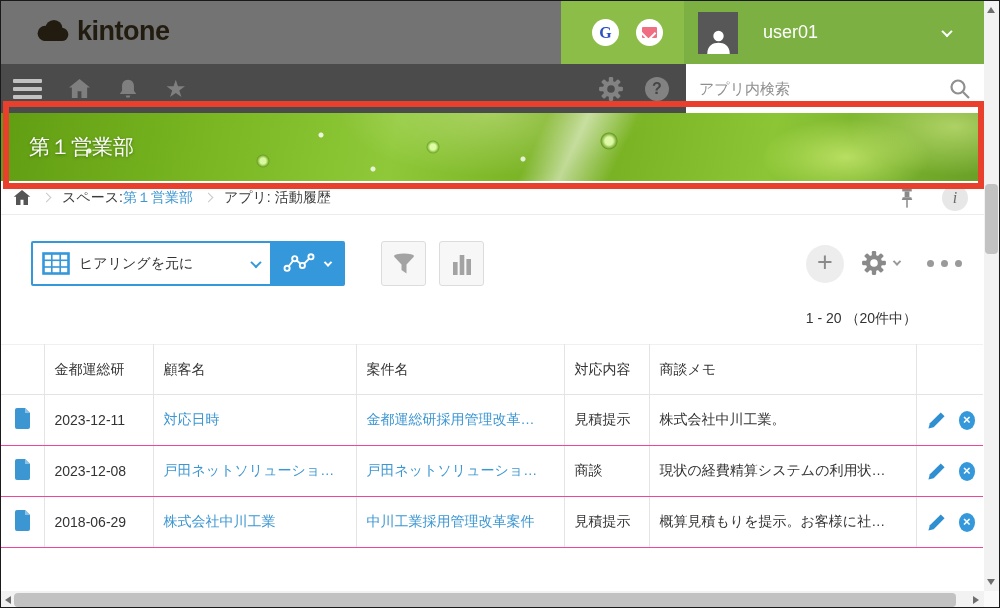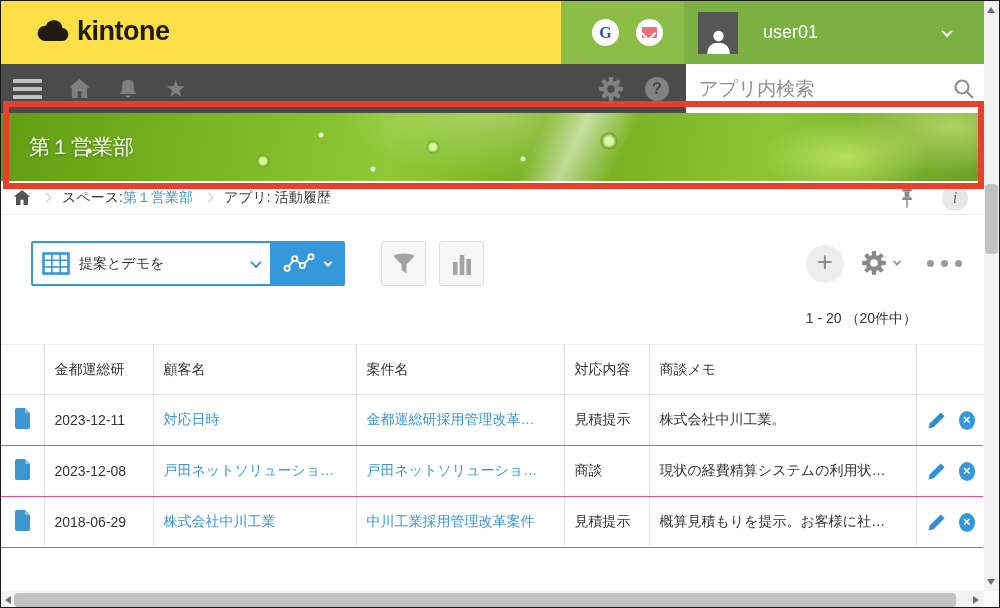--- a/index.html
+++ b/index.html
@@ -1,20 +1,20 @@
 <!DOCTYPE html>
 <html><head>
 <meta charset="utf-8">
 <style>
   * { margin:0; padding:0; box-sizing:border-box; }
   body { font-family:"Liberation Sans","DejaVu Sans",sans-serif; background:#fff; }
   .screen { position:relative; width:1000px; height:608px; background:#fff; border:1px solid #1a1a1a; overflow:hidden; }
 
   
-  .topbar { position:absolute; left:0; top:0; width:983px; height:63px; background:#fde047; }
+  .topbar { position:absolute; left:0; top:0; width:983px; height:63px; background:#737373; }
   .logo { position:absolute; left:33px; top:15px; display:flex; align-items:center; gap:7px; }
   .logo-text { font-size:27px; font-weight:bold; color:#221c10; letter-spacing:-0.5px; }
   .top-mid { position:absolute; left:560px; top:0; width:133px; height:63px; background:#8cbd48; display:flex; align-items:center; justify-content:center; gap:17px; }
   .circle-ic { width:27px; height:27px; border-radius:50%; background:#fff; display:flex; align-items:center; justify-content:center; cursor:pointer; }
   .g-glyph { color:#2c51c5; font-weight:bold; font-size:16px; font-family:"Liberation Serif","DejaVu Serif",serif; }
   .mail-glyph { width:15px; height:11px; background:#ef6e82; border-radius:1px; position:relative; }
   .mail-glyph::after { content:""; position:absolute; left:1px; top:1px; width:9px; height:9px; border:2px solid #fff; border-top:none; border-left:none; transform:rotate(45deg); margin-left:0; }
   .user-block { position:absolute; left:683px; top:0; width:301px; height:63px; background:#7db042; display:flex; align-items:center; }
   .avatar { width:40px; height:42px; background:#575757; margin-left:14px; display:flex; align-items:flex-end; justify-content:center; overflow:hidden; }
   .user-name { color:#fff; font-size:18px; margin-left:25px; }
@@ -22,21 +22,21 @@
 
   
   .navbar { position:absolute; left:0; top:63px; width:983px; height:49px; background:#4b4b4b; }
   .nav-left { position:absolute; left:12px; top:0; height:49px; display:flex; align-items:center; gap:26px; }
   .hamburger { display:flex; flex-direction:column; gap:4px; cursor:pointer; }
   .hamburger div { width:29px; height:4px; background:#c2c2c2; border-radius:1px; }
   .star-glyph { font-size:24px; color:#7f7f7f; line-height:1; cursor:pointer; }
   .nav-gear { position:absolute; left:597px; top:12px; cursor:pointer; }
   .nav-help { position:absolute; left:644px; top:13px; width:24px; height:24px; border-radius:50%; background:#828282; color:#454545; font-weight:bold; font-size:16px; text-align:center; line-height:24px; cursor:pointer; }
   .search-box { position:absolute; left:685px; top:0; width:298px; height:49px; background:#fff; display:flex; align-items:center; }
-  .search-input { flex:1; height:100%; border:none; outline:none; font-size:19px; padding-left:13px; color:#333; font-family:inherit; }
+  .search-input { flex:1; height:100%; border:none; outline:none; font-size:15px; padding-left:13px; color:#333; font-family:inherit; }
   .search-input::placeholder { color:#8f8f8f; }
   .search-btn { width:48px; height:100%; background:#fff; border:none; display:flex; align-items:center; justify-content:center; cursor:pointer; }
 
   
   .banner { position:absolute; left:0; top:112px; width:983px; height:68px;
     background:
       radial-gradient(circle at 88px 38px,  rgba(255,255,255,.95) 0 2px, rgba(255,255,255,0) 3px),
       radial-gradient(circle at 320px 22px, rgba(255,255,255,.85) 0 2px, rgba(255,255,255,0) 3px),
       radial-gradient(circle at 522px 46px, rgba(255,255,255,.8) 0 2px, rgba(255,255,255,0) 3px),
       radial-gradient(circle at 372px 56px, rgba(255,255,255,.8) 0 2px, rgba(255,255,255,0) 3px),
@@ -205,21 +205,21 @@
 
   <div class="view-selector">
     <div class="vs-white">
       <svg width="28" height="23" viewBox="0 0 28 23">
         <rect x="1.5" y="1.5" width="25" height="20" fill="#fff" stroke="#3498db" stroke-width="2.6"></rect>
         <line x1="1.5" y1="8.3" x2="26.5" y2="8.3" stroke="#3498db" stroke-width="1.6"></line>
         <line x1="1.5" y1="15" x2="26.5" y2="15" stroke="#3498db" stroke-width="1.6"></line>
         <line x1="9.8" y1="1.5" x2="9.8" y2="21.5" stroke="#3498db" stroke-width="1.6"></line>
         <line x1="18.2" y1="1.5" x2="18.2" y2="21.5" stroke="#3498db" stroke-width="1.6"></line>
       </svg>
-      <span class="vs-label">提案とデモを</span>
+      <span class="vs-label">ヒアリングを元に</span>
       <span class="chev" style="color:#3498db"></span>
     </div>
     <div class="vs-blue">
       <svg width="33" height="21" viewBox="0 0 34 22" fill="none" stroke="#fff" stroke-width="2">
         <polyline points="4,16 12,6 20,13 29,4"></polyline>
         <circle cx="4" cy="16" r="2.7" fill="#3498db"></circle>
           <circle cx="12" cy="6" r="2.7" fill="#3498db"></circle>
         <circle cx="20" cy="13" r="2.7" fill="#3498db"></circle>
           <circle cx="29" cy="4" r="2.7" fill="#3498db"></circle>
       </svg>

